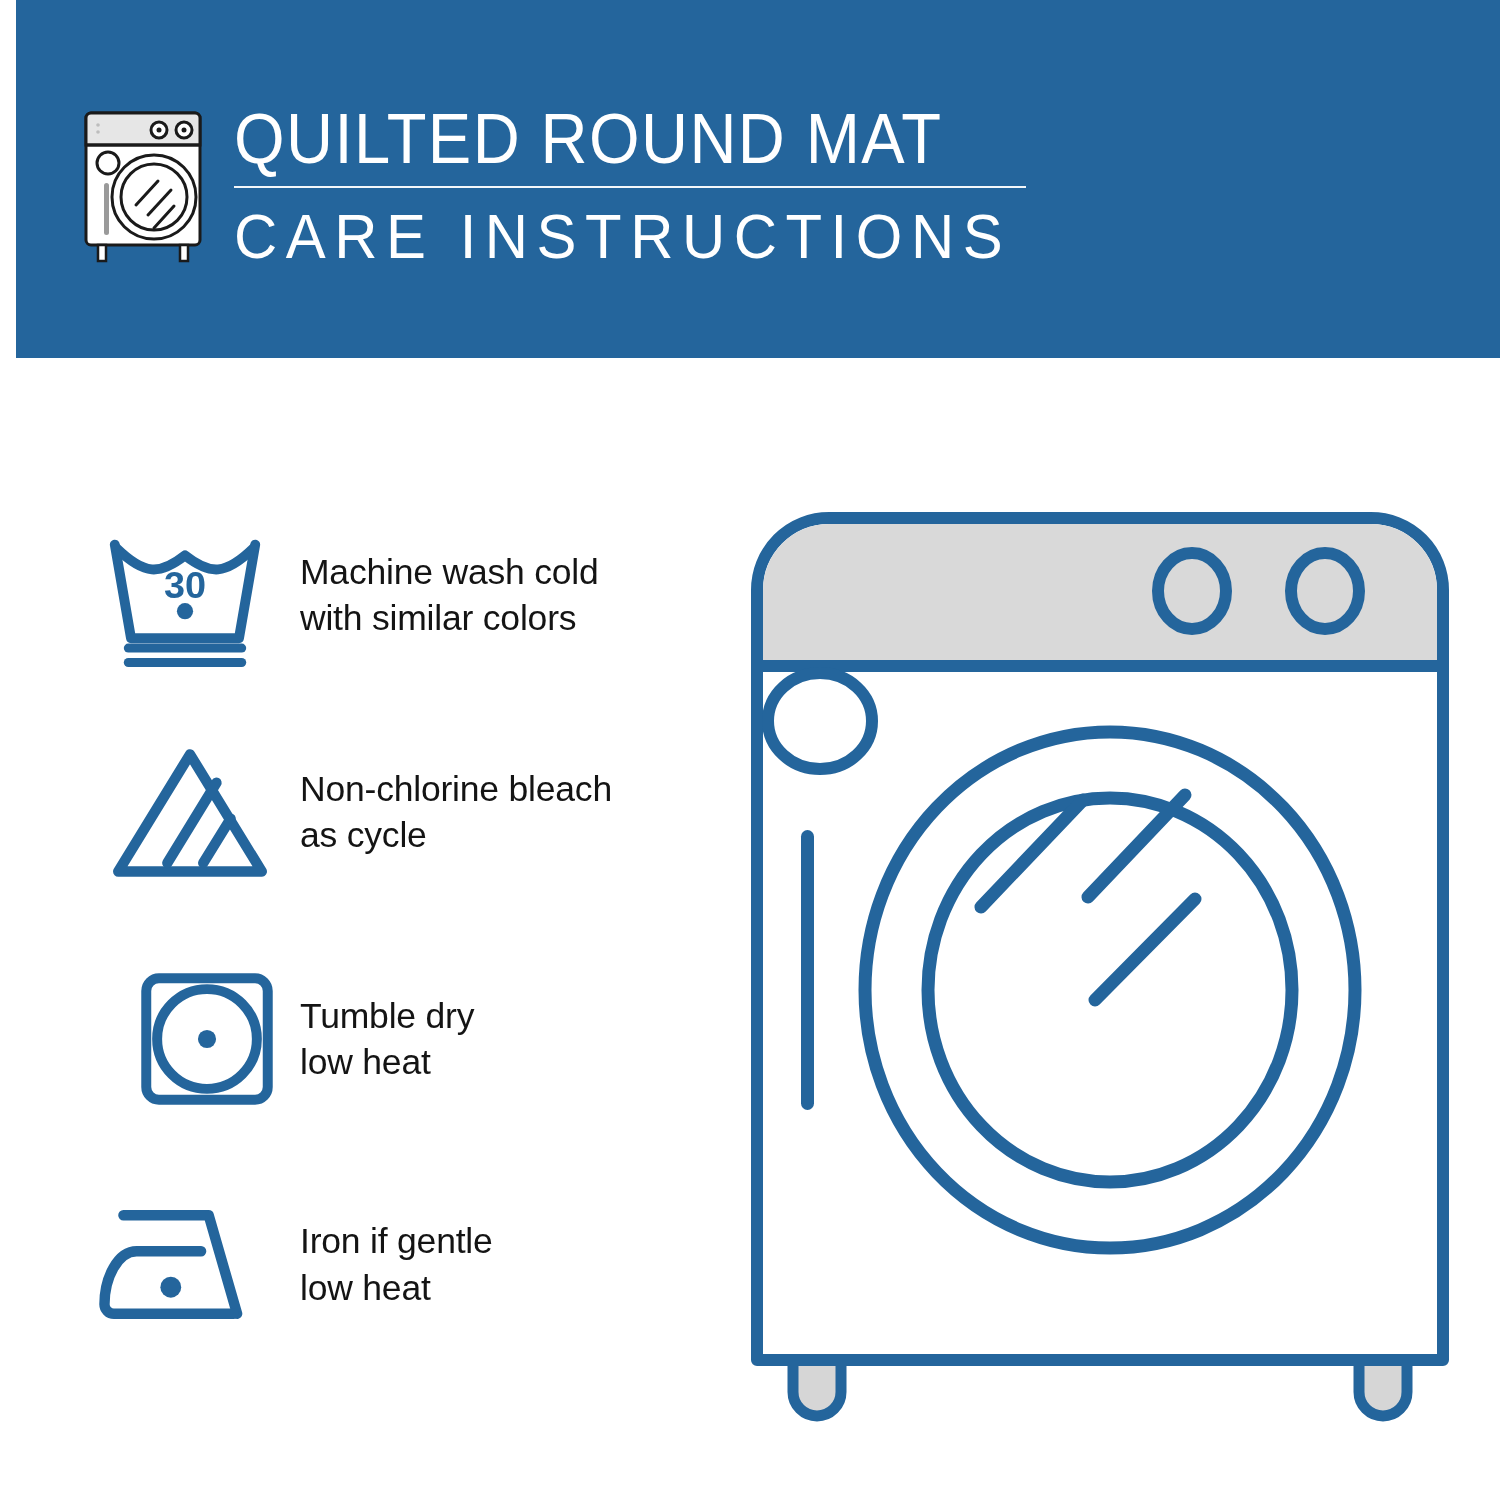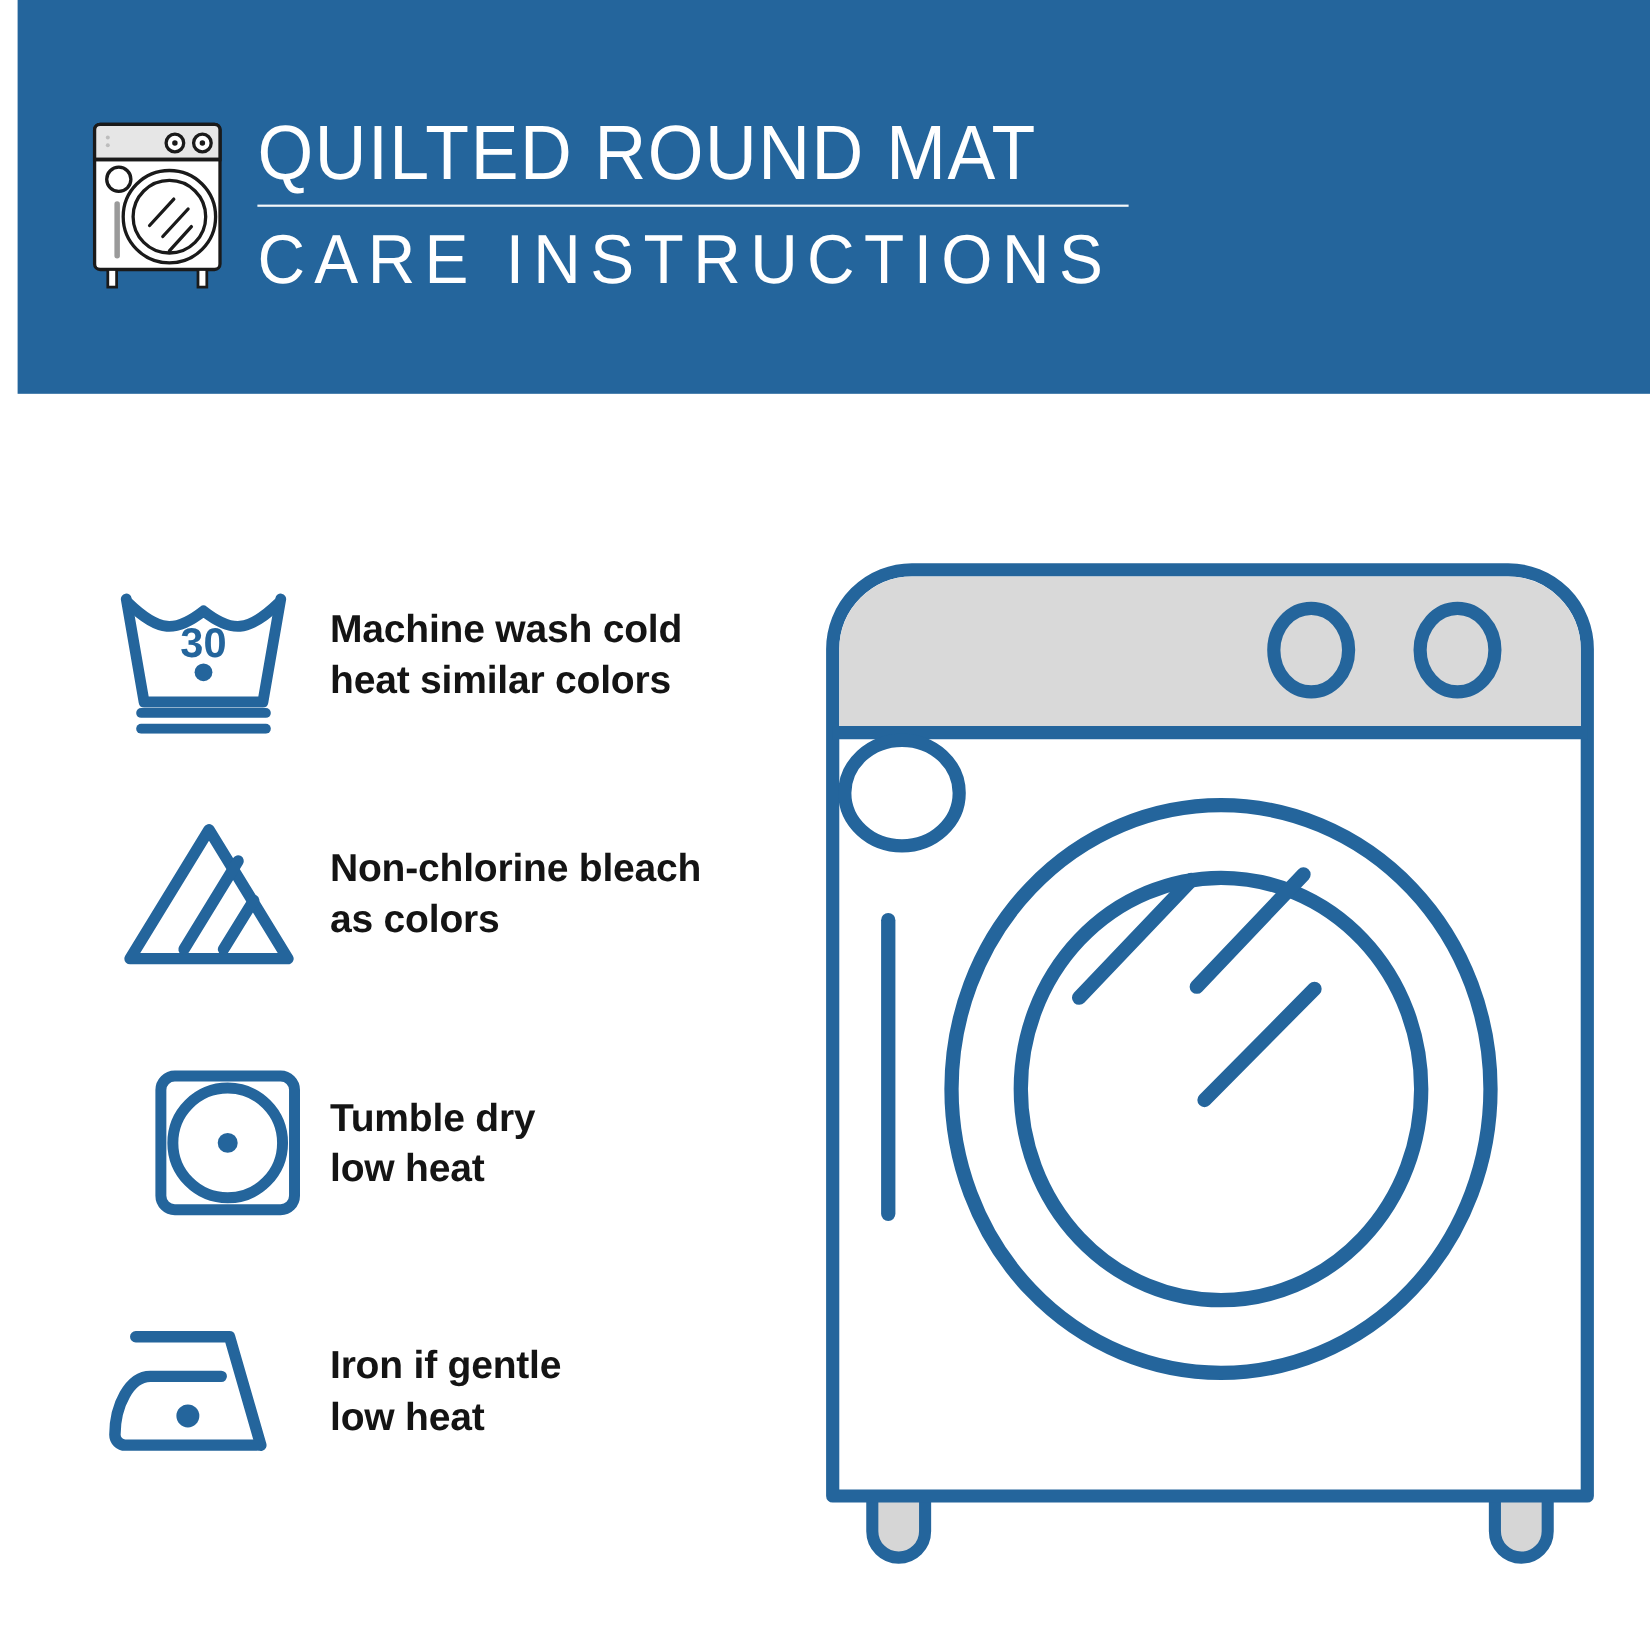--- a/index.html
+++ b/index.html
@@ -81,21 +81,21 @@
     width:215px;
     flex:0 0 215px;
     display:flex;
     align-items:center;
     justify-content:flex-end;
     padding-left:8px;
   }
   .instr-text {
     flex:1;
     font-size:35.5px;
-    font-weight:700;
+    font-weight:400;
     line-height:1.30;
     color:#141414;
     letter-spacing:-0.2px;
     padding-left:25px;
   }
   .instr-text .ln { display:block; }
 
   
   .machine {
     position:absolute;
@@ -158,35 +158,35 @@
 
         <text x="100" y="83" font-family="Liberation Sans, sans-serif" font-size="42" font-weight="bold" fill="#24659C" text-anchor="middle">30</text>
         <circle cx="100" cy="98" r="9" fill="#24659C"></circle>
 
         <rect x="32" y="134" width="136" height="10" rx="5" fill="#24659C"></rect>
         <rect x="32" y="150" width="136" height="10" rx="5" fill="#24659C"></rect>
       </svg>
     </div>
     <div class="instr-text">
       <span class="ln">Machine wash cold</span>
-      <span class="ln">heat similar colors</span>
+      <span class="ln">with similar colors</span>
     </div>
   </div>
 
   <div class="instr-row r1">
     <div class="instr-icon">
       <svg viewBox="0 0 180 150" width="170" height="142">
         <path d="M90 14 L166 138 L14 138 Z" fill="none" stroke="#24659C" stroke-width="11" stroke-linejoin="round" stroke-linecap="round"></path>
         <line x1="66" y1="129" x2="118" y2="44" stroke="#24659C" stroke-width="11" stroke-linecap="round"></line>
         <line x1="104" y1="129" x2="133" y2="82" stroke="#24659C" stroke-width="11" stroke-linecap="round"></line>
       </svg>
     </div>
     <div class="instr-text">
       <span class="ln">Non-chlorine bleach</span>
-      <span class="ln">as colors</span>
+      <span class="ln">as cycle</span>
     </div>
   </div>
 
   <div class="instr-row r2">
     <div class="instr-icon">
       <svg viewBox="0 0 150 150" width="136" height="136">
         <rect x="8" y="8" width="134" height="134" rx="14" fill="none" stroke="#24659C" stroke-width="11"></rect>
         <circle cx="75" cy="75" r="55" fill="none" stroke="#24659C" stroke-width="11"></circle>
         <circle cx="75" cy="75" r="10" fill="#24659C"></circle>
       </svg>

